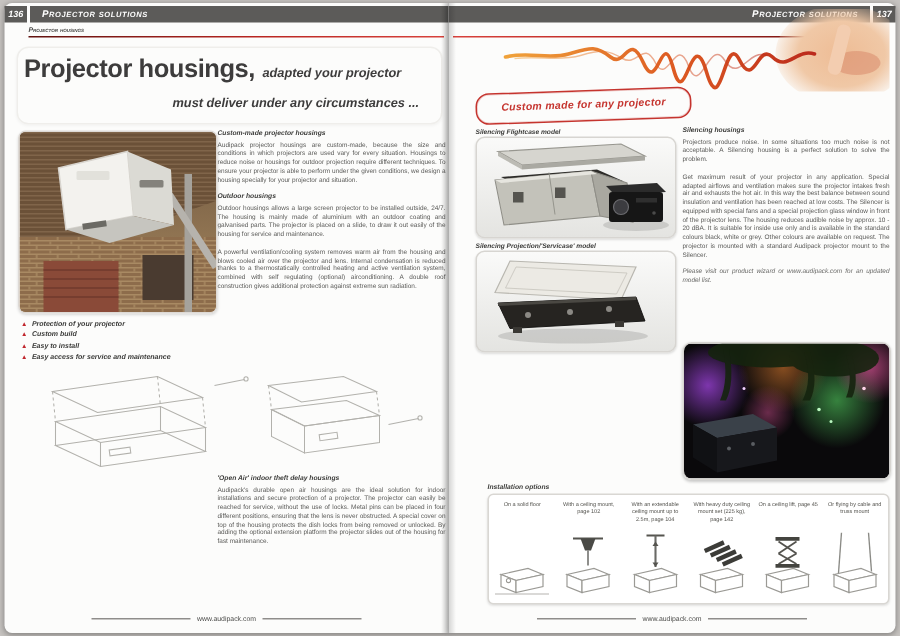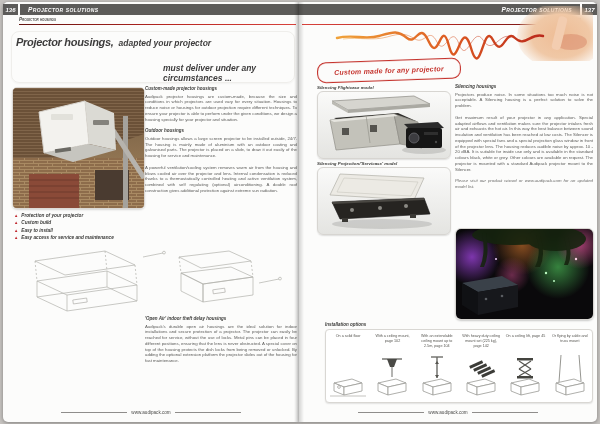--- a/index.html
+++ b/index.html
@@ -19,23 +19,23 @@
   .subtitle{position:absolute;top:14.5px;font-size:4.6px;font-weight:bold;font-style:italic;font-variant:small-caps;color:#4a4a48;}
   .page-left .subtitle{left:16px;}
   .page-right .subtitle{right:16px;text-align:right;}
   .redline{position:absolute;top:21.5px;height:1.6px;}
   .page-left .redline{left:16px;right:3px;background:linear-gradient(90deg,#61120f,#b92621 55%,#d8423c);}
   .page-right .redline{left:3px;right:16px;background:linear-gradient(270deg,#61120f,#b92621 55%,#d8423c);}
 
   
   .title-plate{position:absolute;left:8px;top:29px;right:4px;height:50px;border:1px solid #efeeeb;border-radius:8px;box-shadow:0 1px 2px rgba(0,0,0,.04);}
   .title-line1{position:absolute;left:13px;top:34px;display:flex;align-items:baseline;white-space:nowrap;}
-  .title-big{font-size:11px;font-weight:bold;font-style:italic;color:#3d3c3c;letter-spacing:-.3px;}
+  .title-big{font-size:17px;font-weight:bold;color:#3d3c3c;letter-spacing:-.3px;}
   .title-small{font-size:8.5px;font-weight:bold;font-style:italic;color:#3d3c3c;margin-left:5px;}
-  .title-line2{position:absolute;left:112px;top:61px;font-size:8.5px;font-weight:bold;font-style:italic;color:#3d3c3c;margin-left:48px;}
+  .title-line2{position:absolute;left:112px;top:61px;font-size:8.5px;font-weight:bold;font-style:italic;color:#3d3c3c;}
 
   .photo-frame{position:absolute;left:9px;top:85px;width:131px;height:120px;border-radius:5px;overflow:hidden;border:1px solid #ddd9d5;box-shadow:0 1px 2px rgba(0,0,0,.15);}
   .photo-frame svg{display:block;}
 
   .bullets{position:absolute;left:11px;top:210px;width:130px;}
   .bullet{display:flex;align-items:baseline;line-height:7.4px;}
   .tri{color:#c0272d;font-size:4.3px;margin-right:3px;}
   .btext{font-size:4.7px;font-weight:bold;font-style:italic;color:#3a3a38;}
 
   .drawing{position:absolute;left:10px;top:245px;width:276px;height:66px;}

